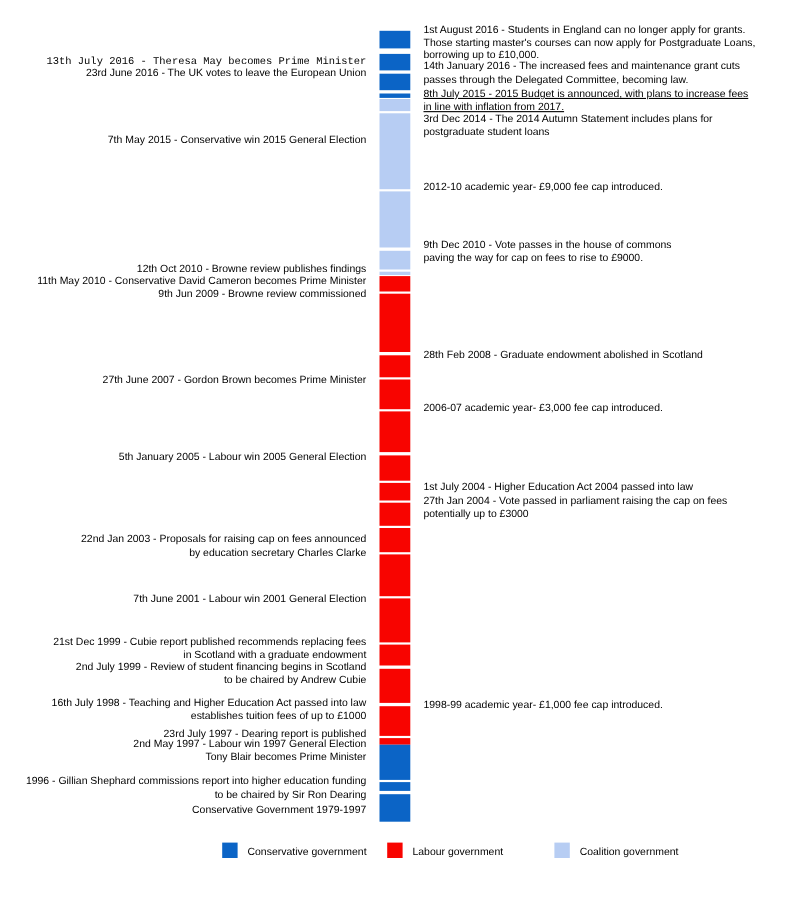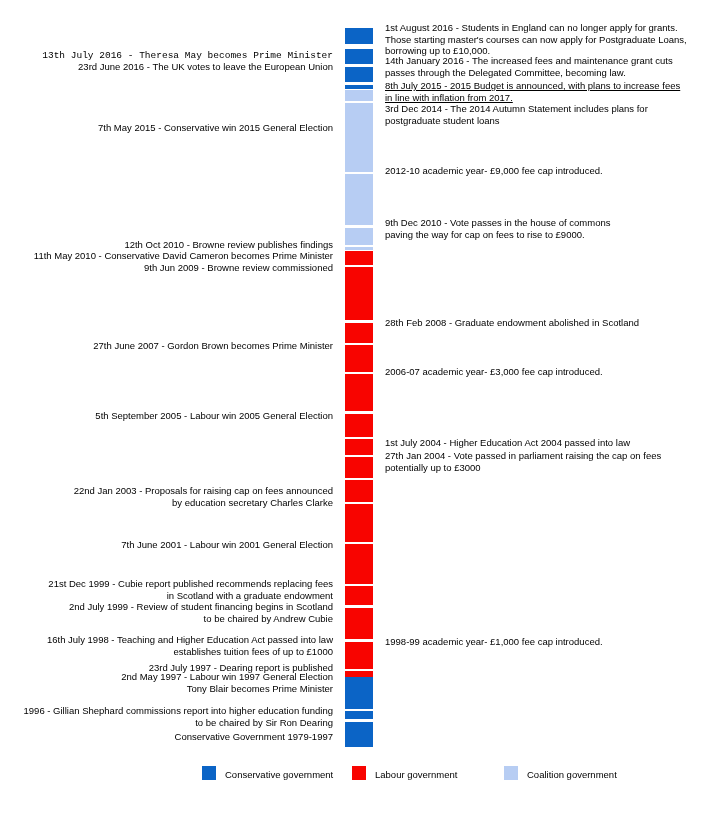--- a/index.html
+++ b/index.html
@@ -48,21 +48,21 @@
       <div class="seg" style="left: 345px; width: 28px; top: 721.5px; height: 25.5px; background: rgb(11, 100, 198);"></div>
     </div>
   <div id="left-labels">
       <div class="evt evt-left" style="top: 50px; font-family: Liberation Mono, monospace;">13th July 2016 - Theresa May becomes Prime Minister</div>
       <div class="evt evt-left" style="top: 61px;">23rd June 2016 - The UK votes to leave the European Union</div>
       <div class="evt evt-left" style="top: 83px; margin-top: 39px;">7th May 2015 - Conservative win 2015 General Election</div>
       <div class="evt evt-left" style="top: 239px;">12th Oct 2010 - Browne review publishes findings</div>
       <div class="evt evt-left" style="top: 250px;">11th May 2010 - Conservative David Cameron becomes Prime Minister</div>
       <div class="evt evt-left" style="top: 262px;">9th Jun 2009 - Browne review commissioned</div>
       <div class="evt evt-left" style="top: 340px;">27th June 2007 - Gordon Brown becomes Prime Minister</div>
-      <div class="evt evt-left" style="top: 410px;">5th September 2005 - Labour win 2005 General Election</div>
+      <div class="evt evt-left" style="top: 410px;">5th January 2005 - Labour win 2005 General Election</div>
       <div class="evt evt-left" style="top: 485px;">22nd Jan 2003 - Proposals for raising cap on fees announced
 by education secretary Charles Clarke</div>
       <div class="evt evt-left" style="top: 539px;">7th June 2001 - Labour win 2001 General Election</div>
       <div class="evt evt-left" style="top: 578px;">21st Dec 1999 - Cubie report published recommends replacing fees
 in Scotland with a graduate endowment</div>
       <div class="evt evt-left" style="top: 601px;">2nd July 1999 - Review of student financing begins in Scotland
 to be chaired by Andrew Cubie</div>
       <div class="evt evt-left" style="top: 634px;">16th July 1998 - Teaching and Higher Education Act passed into law
 establishes tuition fees of up to £1000</div>
       <div class="evt evt-left" style="top: 662px;">23rd July 1997 - Dearing report is published</div>

